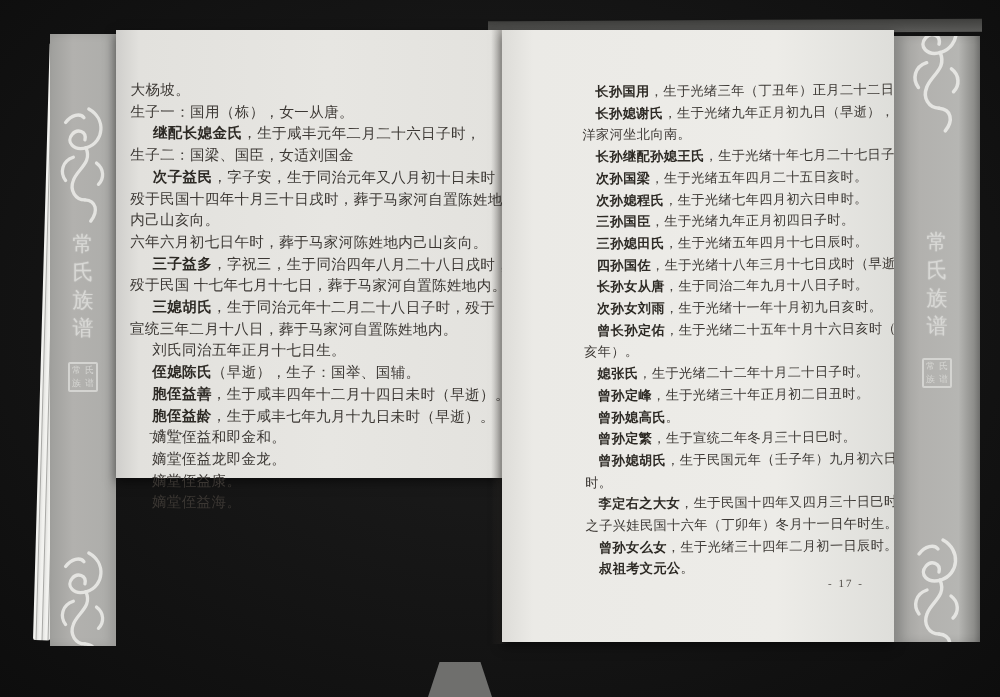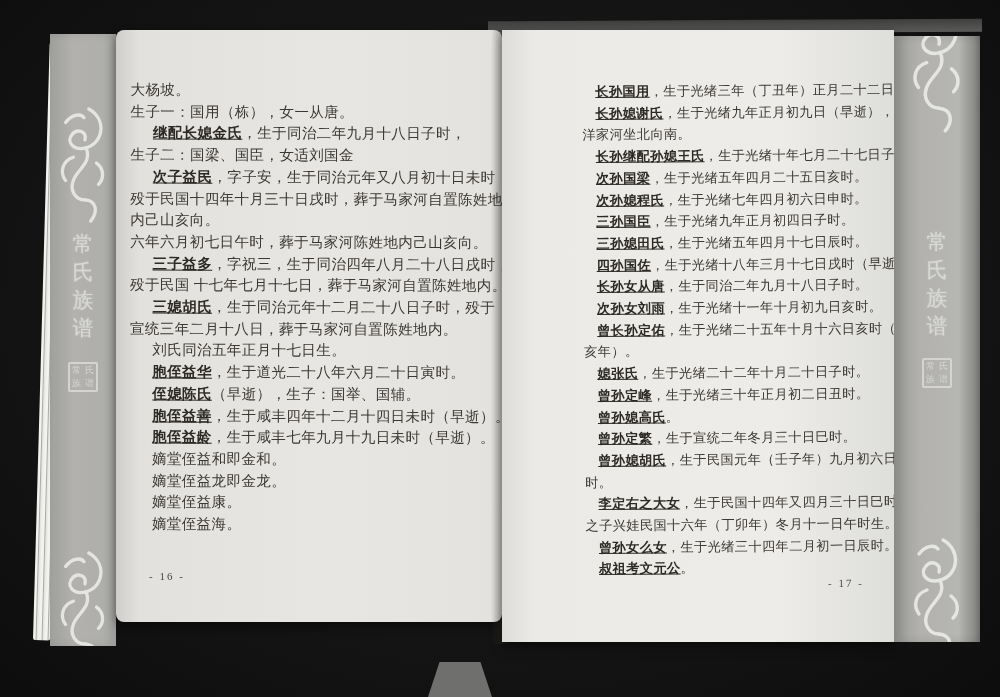--- a/index.html
+++ b/index.html
@@ -18,40 +18,40 @@
     background:repeating-linear-gradient(90deg,
       #f1f1ee 0px,#f3f3f0 2px,#a9a9a6 3px,#e4e4e1 4px,#f0f0ed 6px);}
   .cover{position:absolute;overflow:hidden;}
   .cover-left{left:50px;top:34px;width:66px;height:612px;
     background:linear-gradient(90deg,#9f9f9c 0%,var(--cover) 35%,#adadaa 100%);
     box-shadow:inset -6px 0 8px rgba(0,0,0,0.10);}
   .cover-right{left:894px;top:36px;width:86px;height:606px;
     background:linear-gradient(90deg,#9c9c99 0%,var(--cover) 30%,#b6b6b3 75%,#8d8d8a 93%,#6f6f6d 100%);
     box-shadow:inset 8px 0 10px rgba(0,0,0,0.12);}
   .page{position:absolute;}
-  .page-left{left:116px;top:30px;width:386px;height:592px;
+  .page-left{left:116px;top:30px;width:386px;height:448px;
     background:linear-gradient(90deg,#cfcecb 0%,var(--page-left) 6%,#e7e6e2 55%,#e3e2de 100%);
-    box-shadow:0 4px 10px rgba(0,0,0,0.5);border-radius:8px;}
+    box-shadow:0 4px 10px rgba(0,0,0,0.5);}
   .page-right{left:502px;top:30px;width:392px;height:612px;
     background:linear-gradient(90deg,#dddcd8 0%,var(--page-right) 8%,#edece8 70%,#dededa 100%);
     box-shadow:0 4px 10px rgba(0,0,0,0.5);}
   .gutter{position:absolute;left:491px;top:30px;width:20px;height:614px;
     background:linear-gradient(90deg,rgba(0,0,0,0) 0%,rgba(60,55,50,0.28) 48%,rgba(0,0,0,0) 100%);}
   .bottom-notch{position:absolute;left:428px;top:662px;width:64px;height:35px;
     background:#8f8f8c;clip-path:polygon(0 100%,18% 0,82% 0,100% 100%);opacity:0.75;}
   
   .page-text{position:absolute;color:var(--ink);}
   .left-text{left:14px;top:50px;width:362px;font-size:14.5px;line-height:21.7px;
     transform:rotate(0.15deg);}
   .right-text{left:82px;top:50px;width:300px;font-size:13.2px;line-height:21.7px;
     transform:rotate(-0.45deg);}
   .text-line{white-space:nowrap;letter-spacing:0.4px;}
   .left-text .indent{text-indent:1.55em;}
   .right-text .indent{text-indent:1em;}
-  .bold-name{font-weight:bold;color:var(--ink-bold);text-decoration:underline;}
+  .bold-name{font-weight:bold;color:var(--ink-bold);}
   .page-num{position:absolute;font-size:11px;letter-spacing:2px;color:#4c4843;}
   .num-left{left:12px;bottom:40px;margin-left:21px;}
   .num-right{right:30px;bottom:53px;transform:rotate(-0.5deg);}
   
   .cover-title{position:absolute;left:0;right:0;display:flex;flex-direction:column;
     align-items:center;gap:7px;color:var(--cover-ink);}
   .cover-left .cover-title{top:200px;}
   .cover-right .cover-title{top:196px;}
   .cover-char{font-size:21px;line-height:1;text-shadow:0 0 2px rgba(255,255,255,0.35);}
   .cover-seal{position:absolute;left:50%;transform:translateX(-50%);
@@ -104,32 +104,31 @@
       <path d="M20 56 C8 60 6 72 12 80"></path>
       <path d="M44 62 C52 68 52 78 46 84"></path>
       <path d="M12 20 C18 12 27 10 31 15"></path>
     </svg>
   </div>
 
   <div class="page page-left">
     <div class="page-text left-text">
         <div class="text-line"><span>大杨坡。</span></div>
         <div class="text-line"><span>生子一：国用（栋），女一从唐。</span></div>
-        <div class="text-line indent"><span class="bold-name">继配长媳金氏</span><span>，生于同治二年九月十八日子时，</span></div>
+        <div class="text-line indent"><span class="bold-name">继配长媳金氏</span><span>，生于咸丰元年二月二十六日子时，</span></div>
         <div class="text-line"><span>生子二：国梁、国臣，女适刘国金</span></div>
         <div class="text-line indent"><span class="bold-name">次子益民</span><span>，字子安，生于同治元年又八月初十日未时，</span></div>
         <div class="text-line"><span>殁于民国十四年十月三十日戌时，葬于马家河自置陈姓地</span></div>
         <div class="text-line"><span>内己山亥向。</span></div>
         <div class="text-line"><span>六年六月初七日午时，葬于马家河陈姓地内己山亥向。</span></div>
         <div class="text-line indent"><span class="bold-name">三子益多</span><span>，字祝三，生于同治四年八月二十八日戌时，</span></div>
         <div class="text-line"><span>殁于民国 十七年七月十七日，葬于马家河自置陈姓地内。</span></div>
         <div class="text-line indent"><span class="bold-name">三媳胡氏</span><span>，生于同治元年十二月二十八日子时，殁于</span></div>
         <div class="text-line"><span>宣统三年二月十八日，葬于马家河自置陈姓地内。</span></div>
         <div class="text-line indent"><span>刘氏同治五年正月十七日生。</span></div>
-        <div class="text-line indent"><span class="bold-name">胞侄益华</span><span>，生于道光二十八年六月二十日寅时。</span></div>
         <div class="text-line indent"><span class="bold-name">侄媳陈氏</span><span>（早逝），生子：国举、国辅。</span></div>
         <div class="text-line indent"><span class="bold-name">胞侄益善</span><span>，生于咸丰四年十二月十四日未时（早逝）。</span></div>
         <div class="text-line indent"><span class="bold-name">胞侄益龄</span><span>，生于咸丰七年九月十九日未时（早逝）。</span></div>
         <div class="text-line indent"><span>嫡堂侄益和即金和。</span></div>
         <div class="text-line indent"><span>嫡堂侄益龙即金龙。</span></div>
         <div class="text-line indent"><span>嫡堂侄益康。</span></div>
         <div class="text-line indent"><span>嫡堂侄益海。</span></div>
       </div>
     <div class="page-num num-left">- 16 -</div>
   </div>

